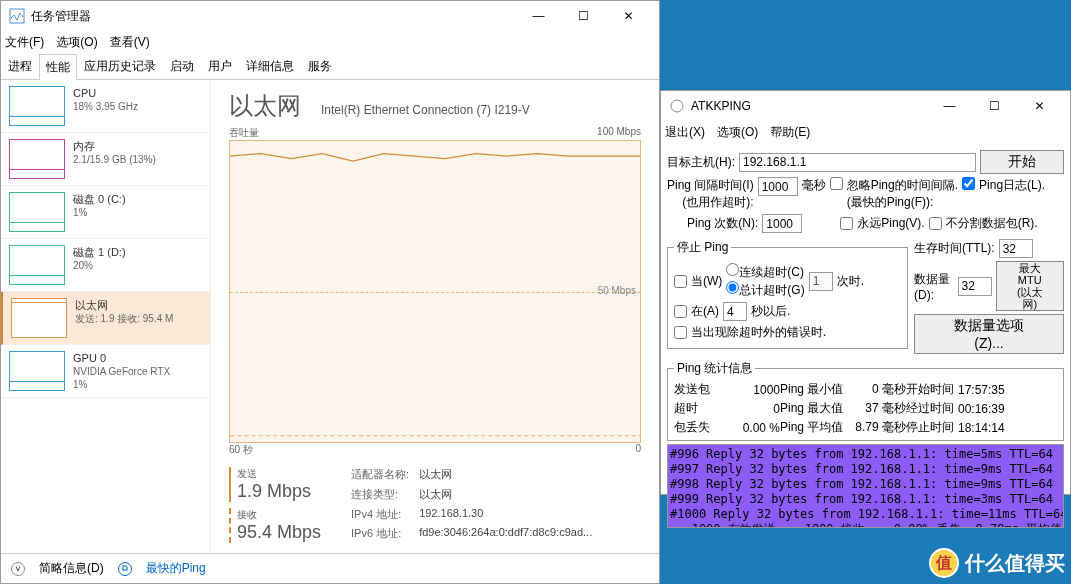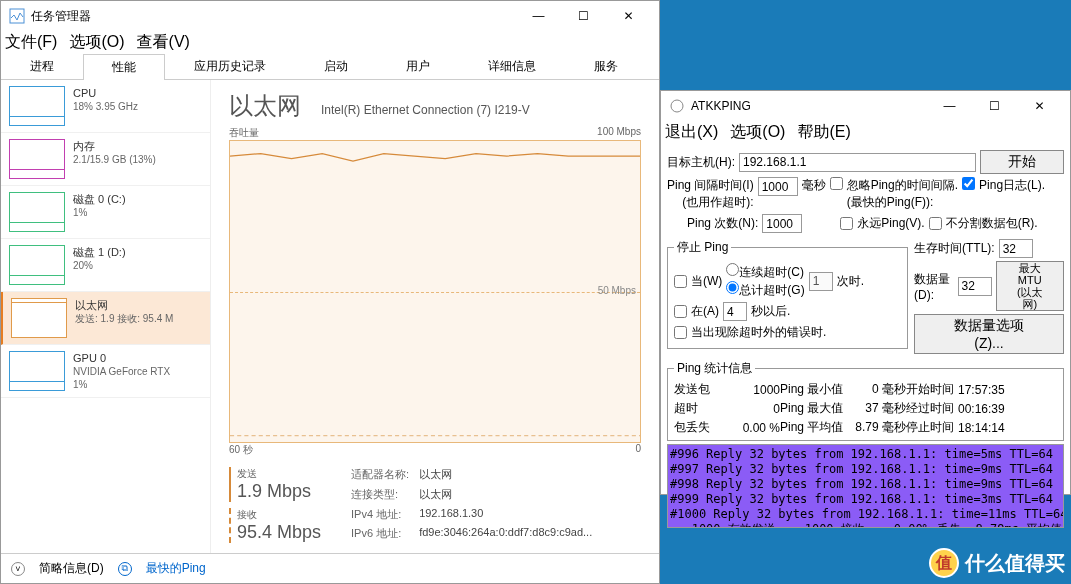--- a/index.html
+++ b/index.html
@@ -2,24 +2,24 @@
 <html><head>
 <meta charset="utf-8">
 <style>
 * { margin: 0; padding: 0; box-sizing: border-box; font-family: "Microsoft YaHei", "Segoe UI", sans-serif; }
 body { width: 1071px; height: 584px; background: #1a7bb8; overflow: hidden; position: relative; }
 .window { position: absolute; background: #fff; border: 1px solid #999; }
 .titlebar { height: 30px; display: flex; align-items: center; padding: 0 8px; font-size: 12px; }
 .titlebar .icon { width: 16px; height: 16px; margin-right: 6px; }
 .titlebar .spacer { flex: 1; }
 .winbtn { width: 45px; height: 30px; display: flex; align-items: center; justify-content: center; font-size: 12px; cursor: default; }
-.menubar { height: 22px; display: flex; align-items: center; padding: 0 4px; font-size: 16px; gap: 12px; }
+.menubar { height: 22px; display: flex; align-items: center; padding: 0 4px; font-size: 12px; gap: 12px; }
 .menubar span { cursor: default; }
 .tabs { display: flex; border-bottom: 1px solid #ccc; font-size: 12px; }
-.tab { padding: 4px 28px; border: 1px solid transparent; border-bottom: none; cursor: default; }
+.tab { padding: 4px 6px; border: 1px solid transparent; border-bottom: none; cursor: default; }
 .tab.active { border-color: #ccc; background: #fff; position: relative; top: 1px; }
 
 
 #tm { left: 0; top: 0; width: 660px; height: 584px; display: flex; flex-direction: column; }
 #tm .content { display: flex; flex: 1; overflow: hidden; }
 #tm .sidebar { width: 210px; border-right: 1px solid #eee; overflow-y: auto; }
 .sideitem { display: flex; padding: 6px 8px; gap: 8px; border-bottom: 1px solid #f0f0f0; cursor: default; }
 .sideitem.sel { background: #fce8d6; border-left: 2px solid #e67e22; }
 .minichart { width: 56px; height: 40px; border: 1px solid #ccc; position: relative; overflow: hidden; background: #fff; }
 .minichart .line { position: absolute; left: 0; right: 0; border-top: 1px solid; }

